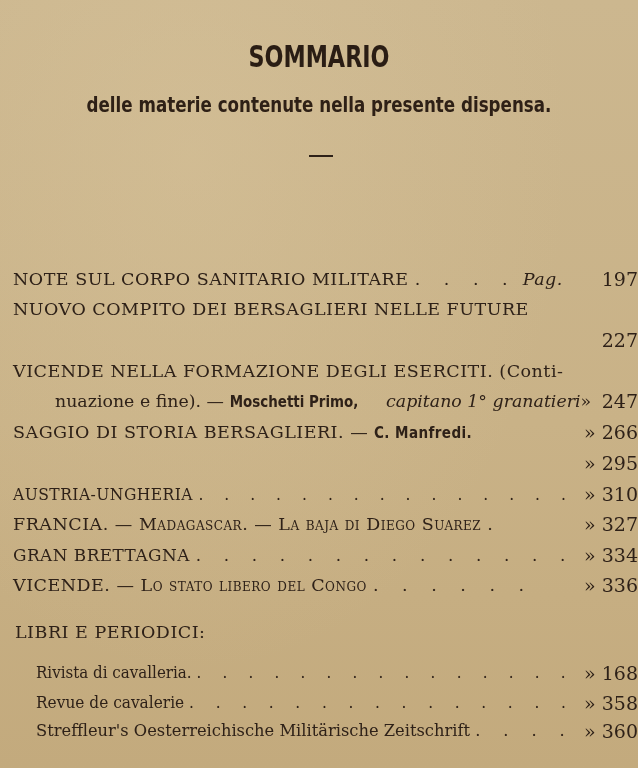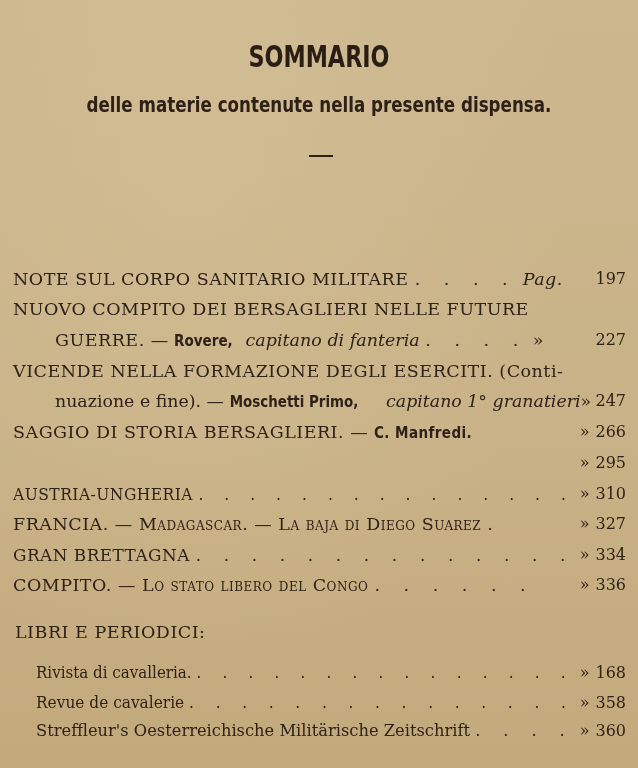--- a/index.html
+++ b/index.html
@@ -28,21 +28,21 @@
   .rule {
     position: absolute; left: 309px; top: 155px; width: 24px; height: 2px;
     background: #2e2118;
   }
   .toc { position: absolute; left: 0; top: 0; width: 638px; }
   .row {
     position: absolute; left: 0; width: 638px; height: 30px;
     font-size: 17.5px; white-space: nowrap; line-height: 30px;
   }
   .row .text { position: absolute; top: 0; transform-origin: left center; }
-  .row .ref { position: absolute; right: 12px; top: 0; font-size: 16px; }
+  .row .ref { position: absolute; right: 0; top: 0; font-size: 19px; }
   .caps { letter-spacing: 0.5px; }
   .bold { font-family: "DejaVu Sans", sans-serif; font-weight: bold; font-size: 16.5px; display: inline-block; transform: scaleX(0.82); transform-origin: left; margin-right: -6px; }
   .ital { font-style: italic; }
   .sc { font-variant: small-caps; }
   .dots { letter-spacing: 9px; }
   .raq { margin-right: 6px; }
 </style>
 </head>
 <body>
 
@@ -60,27 +60,20 @@
         <span class="dots">. . . .</span>
         <span class="ital">Pag.</span>
       </span>
       <span class="ref">197</span>
     </div>
 
     <div class="row" style="top:294px">
       <span class="text caps" style="left:13px">NUOVO COMPITO DEI BERSAGLIERI NELLE FUTURE</span>
     </div>
     <div class="row" style="top:325px">
-      <span class="text" style="left:55px">
-        <span class="caps">GUERRE. —</span>
-        <span class="bold">Rovere,</span>
-        <span class="ital">capitano di fanteria</span>
-        <span class="dots">. . . .</span>
-        <span class="raq">»</span>
-      </span>
       <span class="ref">227</span>
     </div>
 
     <div class="row" style="top:356px">
       <span class="text caps" style="left:13px">VICENDE NELLA FORMAZIONE DEGLI ESERCITI. (Conti-</span>
     </div>
     <div class="row" style="top:386px">
       <span class="text" style="left: 55px; transform: scaleX(0.992593);">
         <span>nuazione e fine). —</span>
         <span class="bold">Moschetti Primo,</span>
@@ -131,21 +124,21 @@
         <span>GRAN BRETTAGNA</span>
         <span class="dots">. . . . . . . . . . . . . .</span>
       </span>
       <span class="ref">
         <span class="raq">»</span><span>334</span>
       </span>
     </div>
 
     <div class="row" style="top:570px">
       <span class="text caps" style="left:13px">
-        <span>COMPITO. —</span>
+        <span>VICENDE. —</span>
         <span class="sc">Lo stato libero del Congo</span>
         <span class="dots">. . . . . .</span>
       </span>
       <span class="ref">
         <span class="raq">»</span><span>336</span>
       </span>
     </div>
 
     <div class="row" style="top:617px">
       <span class="text caps" style="left:15px">LIBRI E PERIODICI:</span>

